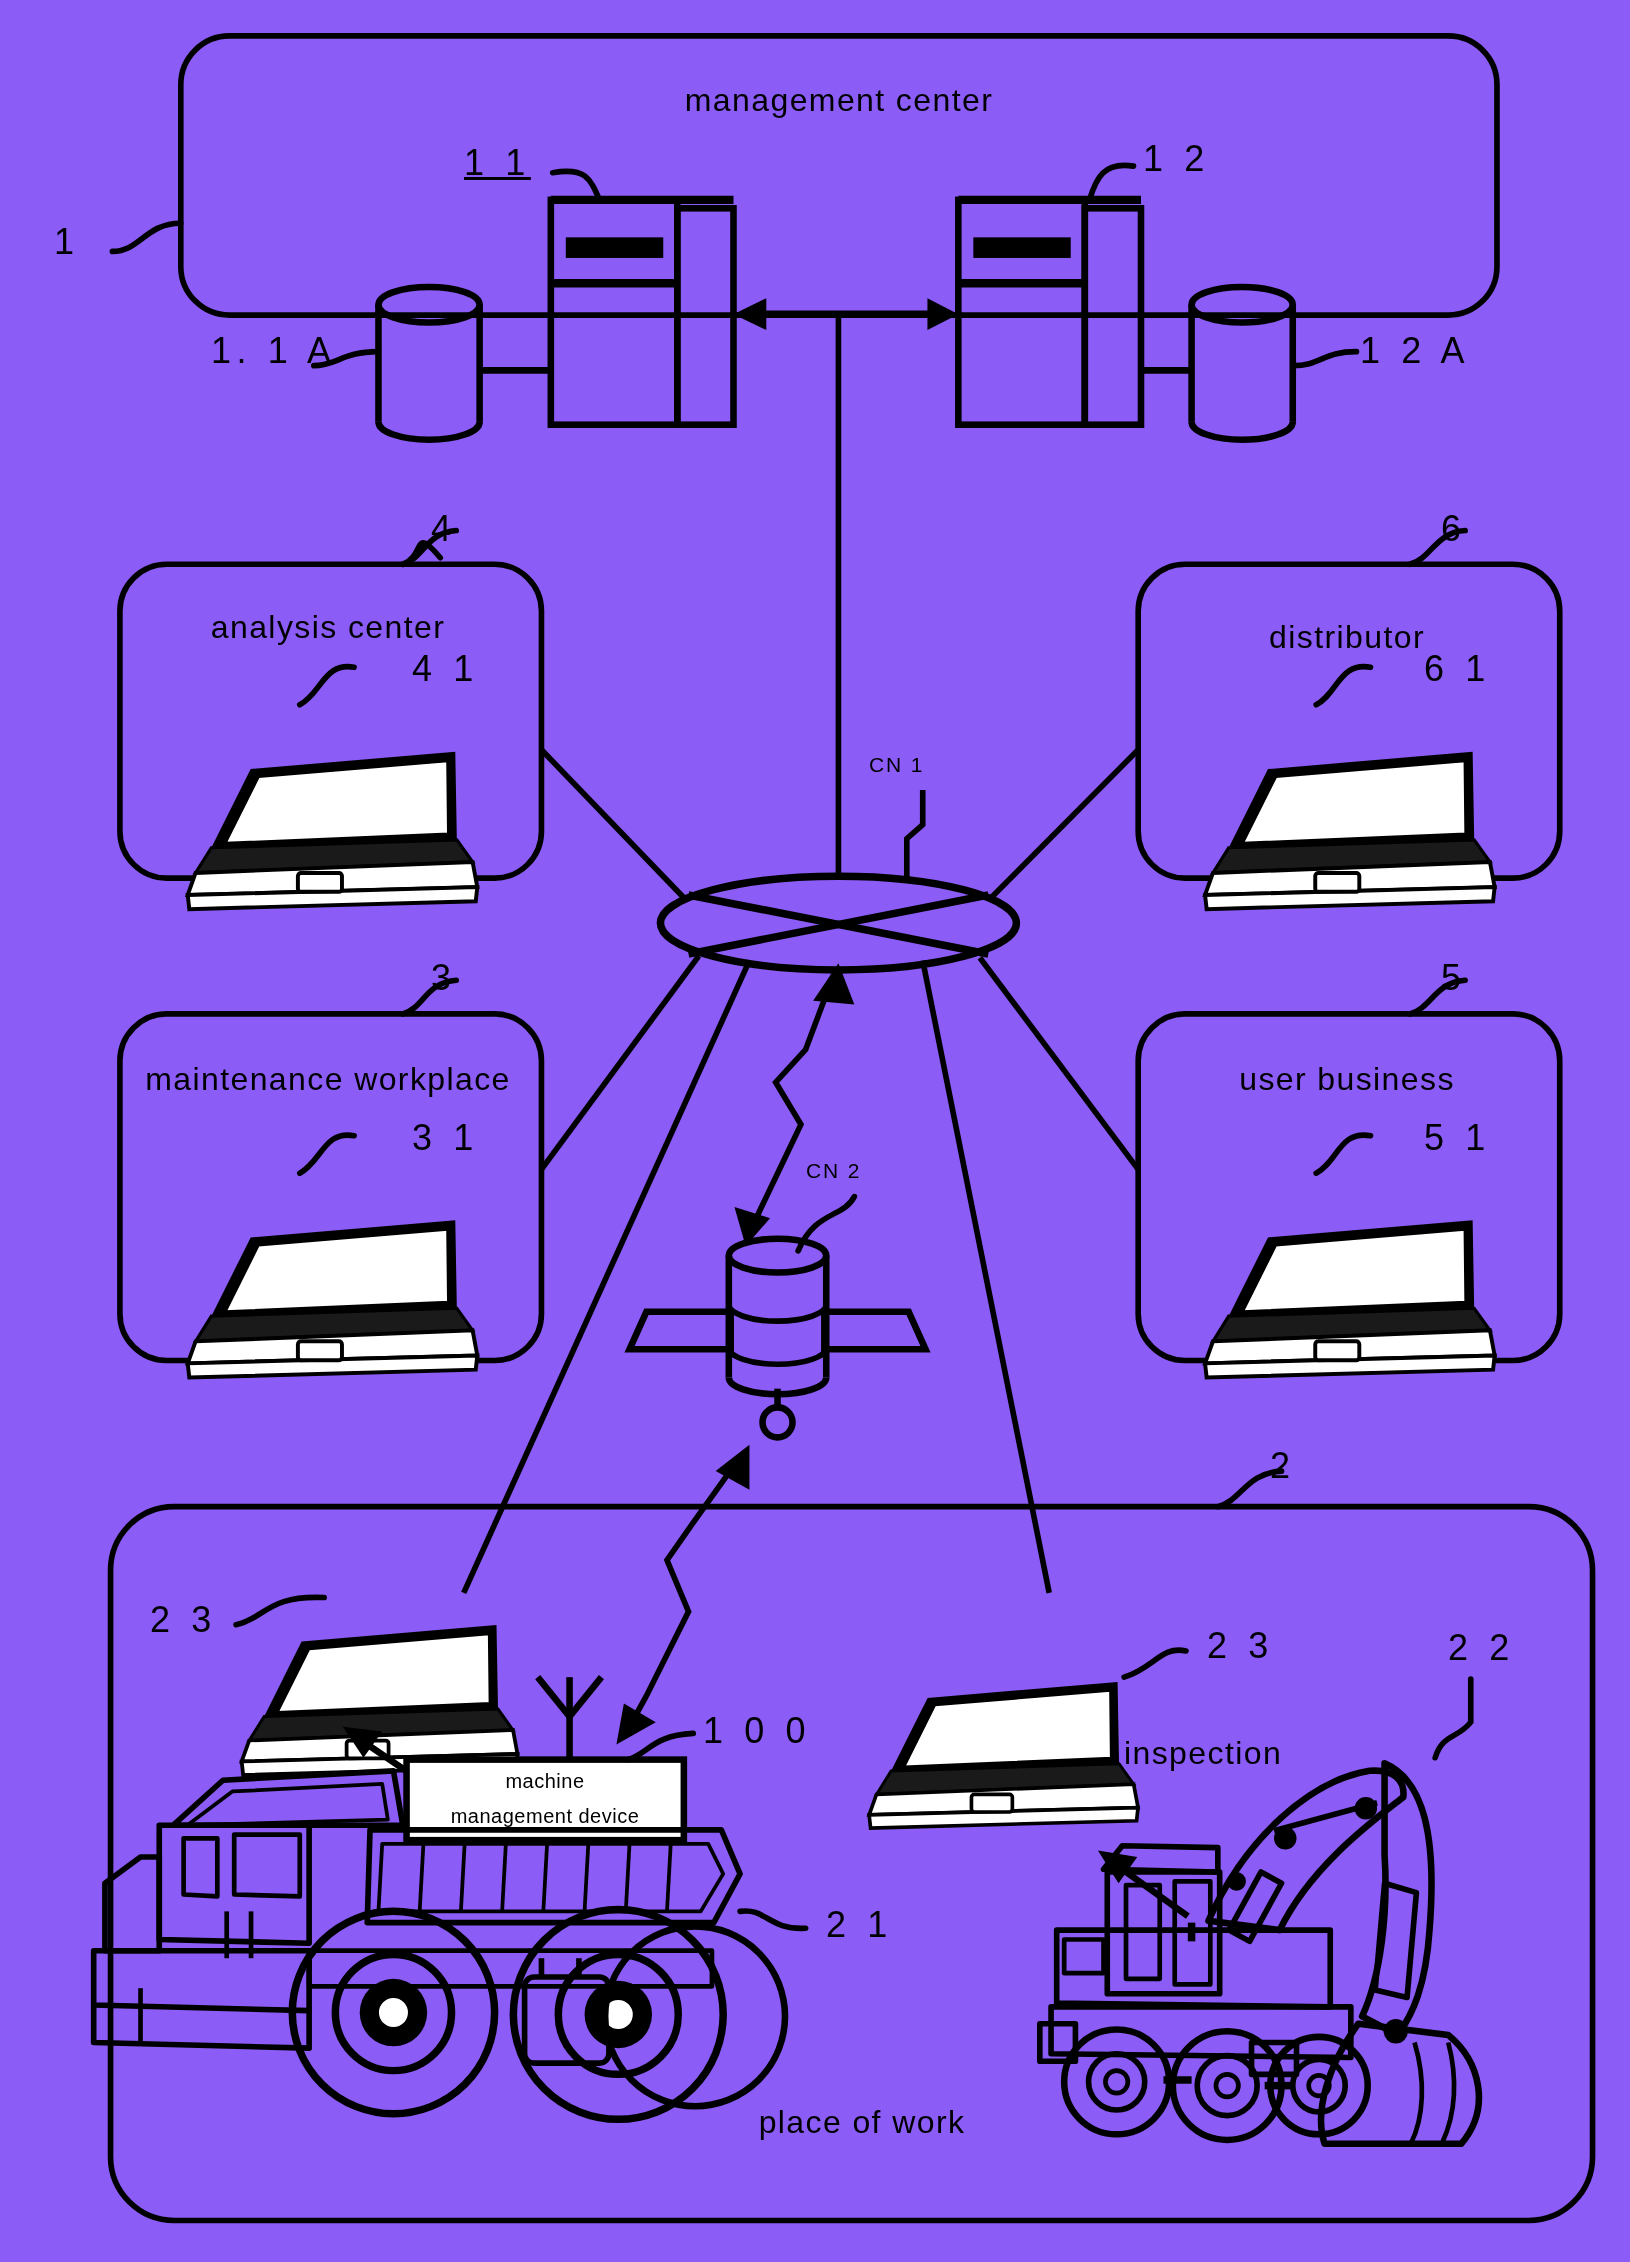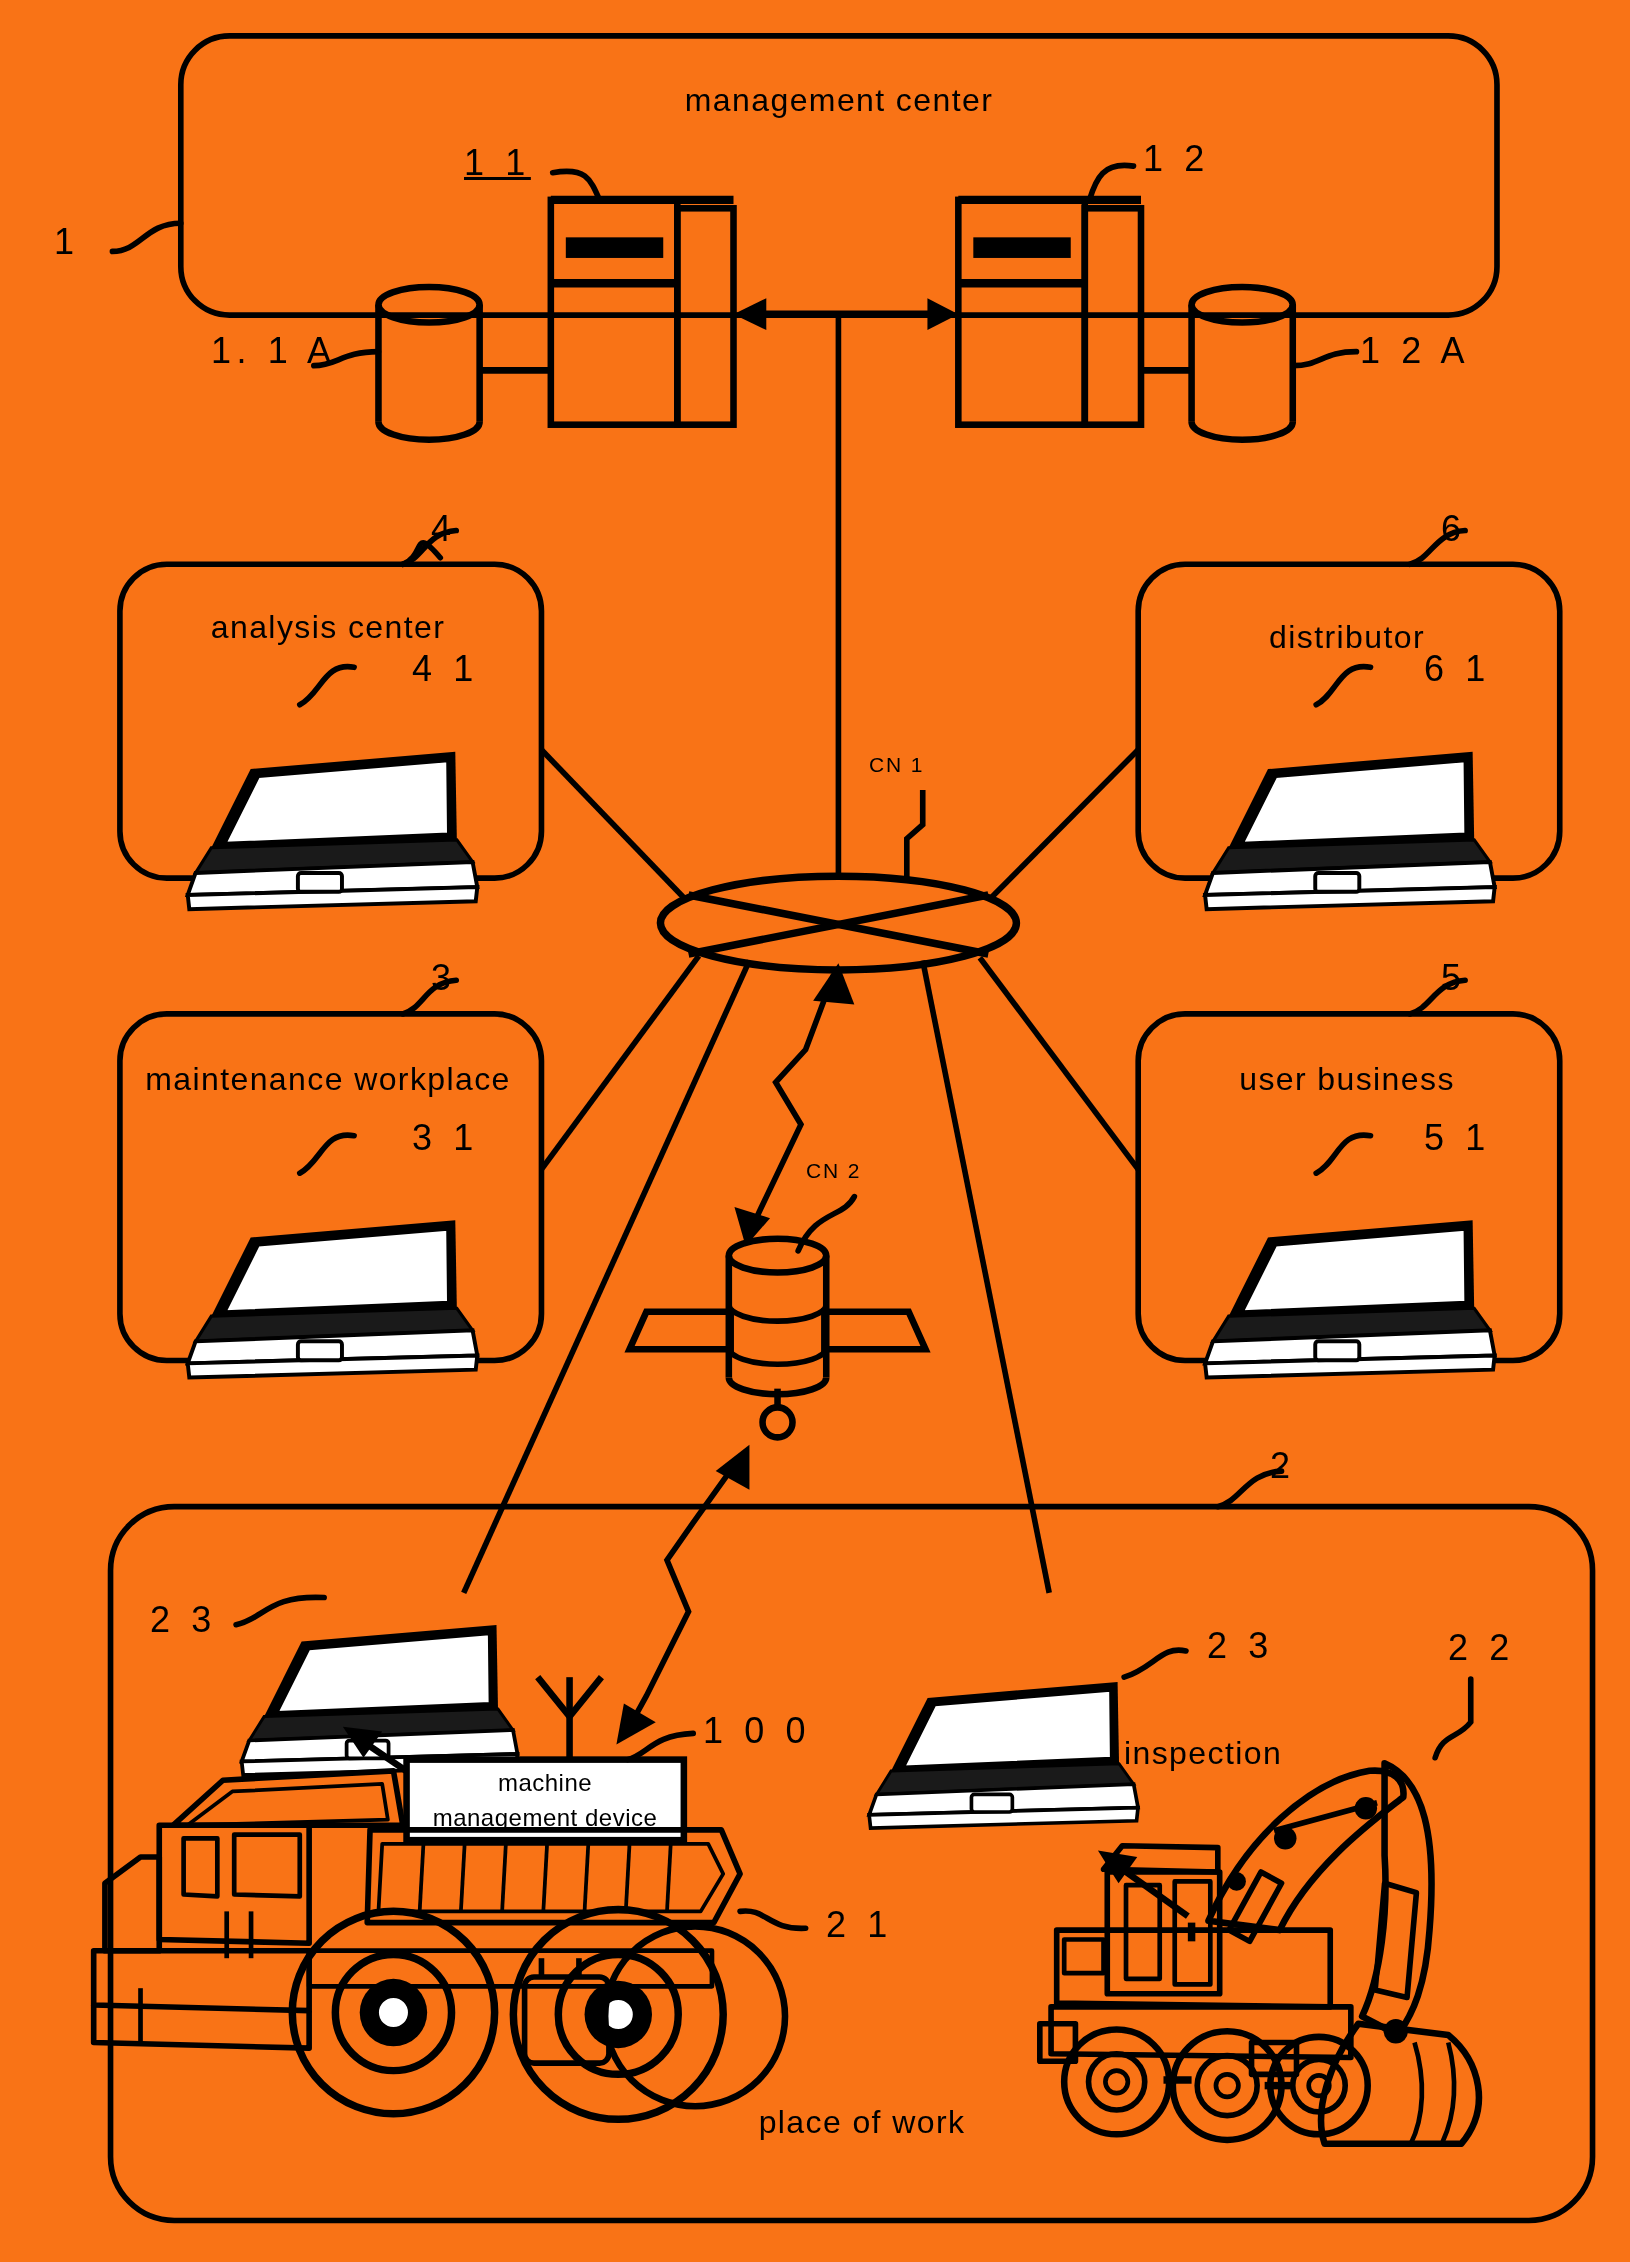--- a/index.html
+++ b/index.html
@@ -4,21 +4,21 @@
 <style>
   html, body {
     margin: 0;
     padding: 0;
     background: #ffffff;
   }
   #page {
     position: relative;
     width: 1630px;
     height: 2263px;
-    background: #f97316;
+    background: #8b5cf6;
     overflow: hidden;
     font-family: "Liberation Sans", sans-serif;
   }
   #diagram {
     position: absolute;
     left: 0;
     top: 0;
     width: 1630px;
     height: 2263px;
   }
@@ -36,21 +36,21 @@
   }
   .ref-num {
     font-size: 36px;
     letter-spacing: 5.6px;
   }
   .net-text {
     font-size: 21px;
     letter-spacing: 1.9px;
   }
   .box-text {
-    font-size: 24px;
+    font-size: 20px;
     letter-spacing: 0.5px;
   }
   .ctr { transform: translateX(-50%); }
 </style>
 </head>
 <body>
 
 <div id="page">
 
   <svg id="diagram" viewBox="0 0 1740 2415" xmlns="http://www.w3.org/2000/svg">

